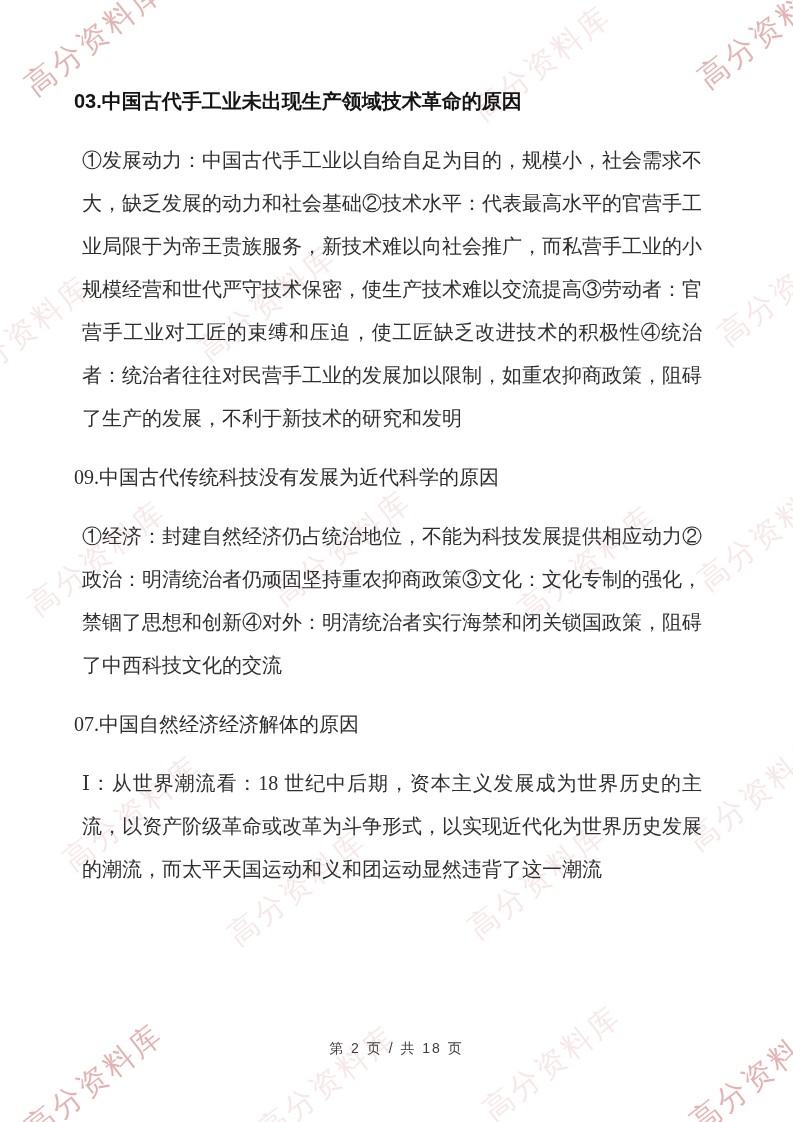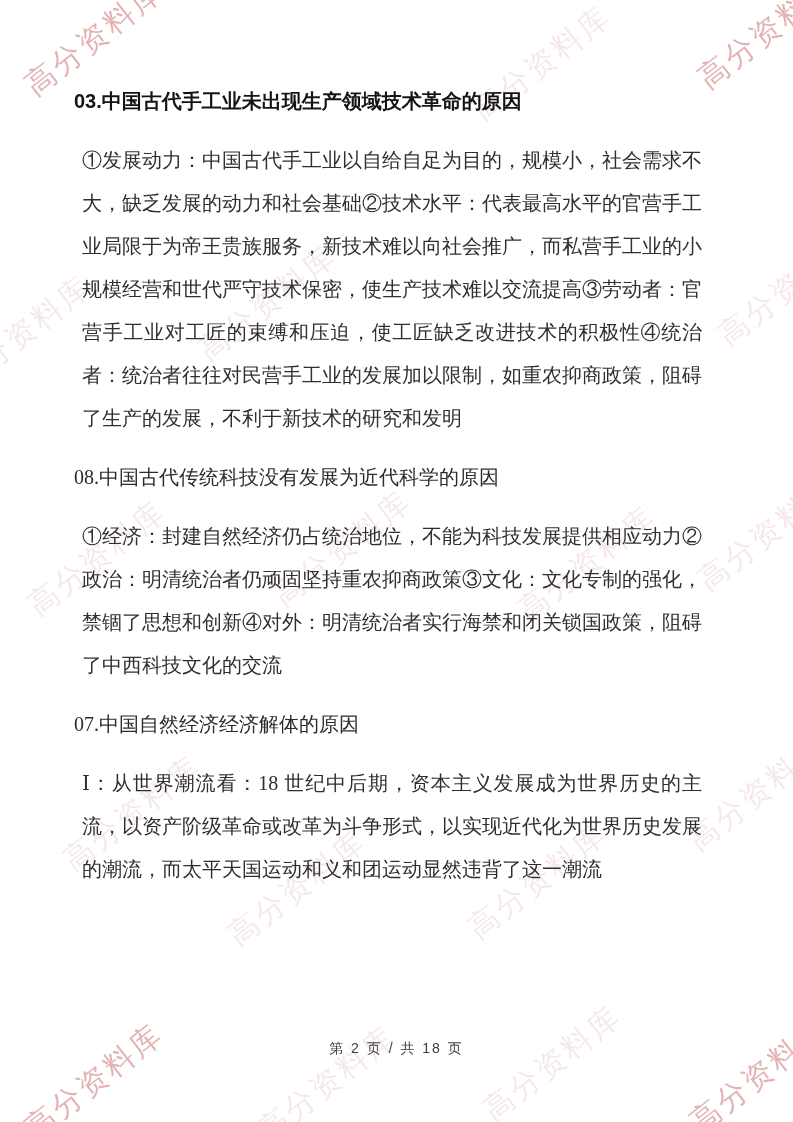--- a/index.html
+++ b/index.html
@@ -94,21 +94,21 @@
       <span class="wm" style="color: rgb(201, 106, 106); opacity: 0.15; left: 455px; top: 861px;">高分资料库</span>
       <span class="wm" style="color: rgb(201, 106, 106); opacity: 0.15; left: 675px; top: 773px;">高分资料库</span>
       <span class="wm" style="color: rgb(201, 106, 106); opacity: 0.15; left: 245px; top: 1063px;">高分资料库</span>
       <span class="wm" style="color: rgb(201, 106, 106); opacity: 0.15; left: 470px; top: 1043px;">高分资料库</span>
     </div>
 
   <div class="content">
     <h2 class="heading heading-bold">03.中国古代手工业未出现生产领域技术革命的原因</h2>
     <p class="body-par">①发展动力：中国古代手工业以自给自足为目的，规模小，社会需求不大，缺乏发展的动力和社会基础②技术水平：代表最高水平的官营手工业局限于为帝王贵族服务，新技术难以向社会推广，而私营手工业的小规模经营和世代严守技术保密，使生产技术难以交流提高③劳动者：官营手工业对工匠的束缚和压迫，使工匠缺乏改进技术的积极性④统治者：统治者往往对民营手工业的发展加以限制，如重农抑商政策，阻碍了生产的发展，不利于新技术的研究和发明</p>
 
-    <h2 class="heading">08.中国古代传统科技没有发展为近代科学的原因</h2>
+    <h2 class="heading">09.中国古代传统科技没有发展为近代科学的原因</h2>
     <p class="body-par">①经济：封建自然经济仍占统治地位，不能为科技发展提供相应动力②政治：明清统治者仍顽固坚持重农抑商政策③文化：文化专制的强化，禁锢了思想和创新④对外：明清统治者实行海禁和闭关锁国政策，阻碍了中西科技文化的交流</p>
 
     <h2 class="heading">07.中国自然经济经济解体的原因</h2>
 
     <p class="body-par">Ⅰ：从世界潮流看：18 世纪中后期，资本主义发展成为世界历史的主流，以资产阶级革命或改革为斗争形式，以实现近代化为世界历史发展的潮流，而太平天国运动和义和团运动显然违背了这一潮流</p>
   </div>
 
   <div class="footer">第 2 页 / 共 18 页</div>
 
 </div>

